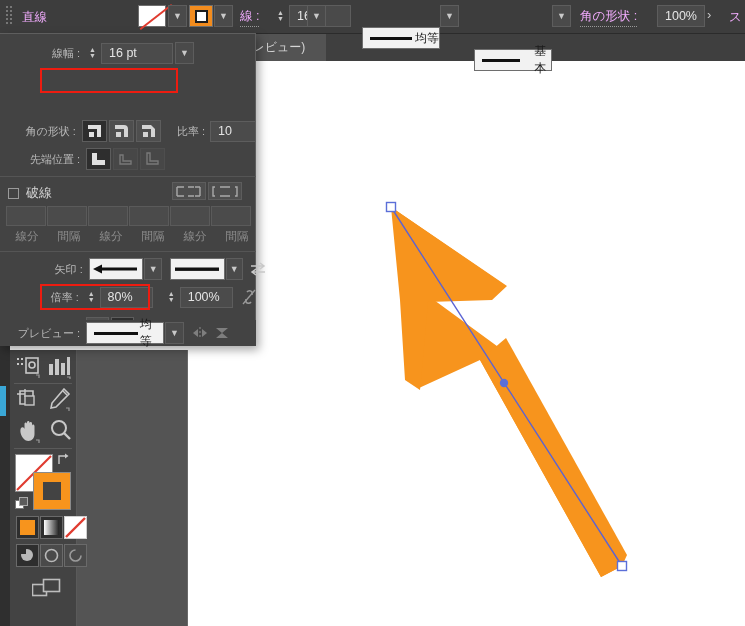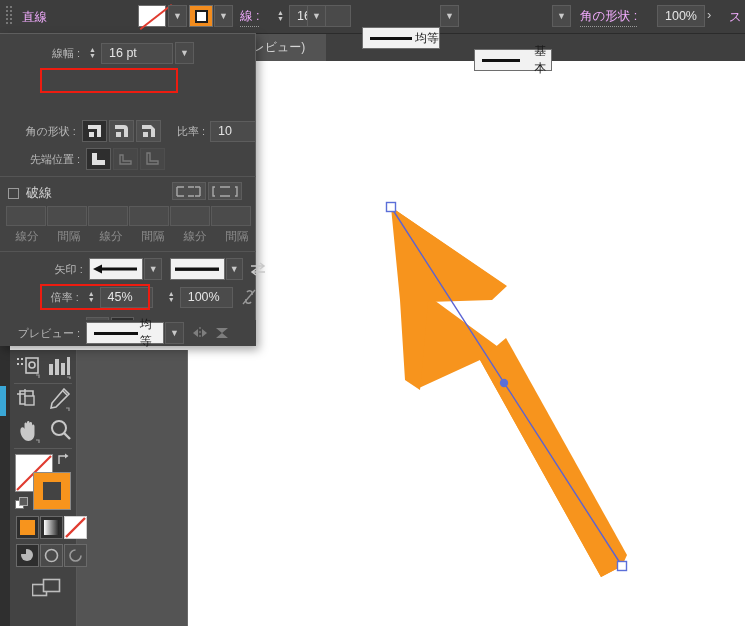--- a/index.html
+++ b/index.html
@@ -390,21 +390,21 @@
         </svg>
     </div>
   </div>
 
   <div class="row" style="left:0;top:252px;width:256px;">
     <div class="plabel" style="width:80px;">倍率 :</div>
     <div class="stepper" style="margin-left:6px;">
       <span>▲</span>
         <span>▼</span>
     </div>
-    <div class="pfield" style="width:54px;margin-left:2px;">45%</div>
+    <div class="pfield" style="width:54px;margin-left:2px;">80%</div>
     <div class="stepper" style="margin-left:12px;">
       <span>▲</span>
         <span>▼</span>
     </div>
     <div class="pfield" style="width:54px;margin-left:2px;">100%</div>
     <div style="margin-left:9px;width:14px;height:18px;">
       <svg width="14" height="18">
           <path d="M5 4 A3 3 0 0 1 10 4 L10 7 M4 11 L4 14 A3 3 0 0 0 9 14" fill="none" stroke="#9a9a9a" stroke-width="1.5"></path>
           <path d="M1 16 L13 2" stroke="#9a9a9a" stroke-width="1.3"></path>
         </svg>

